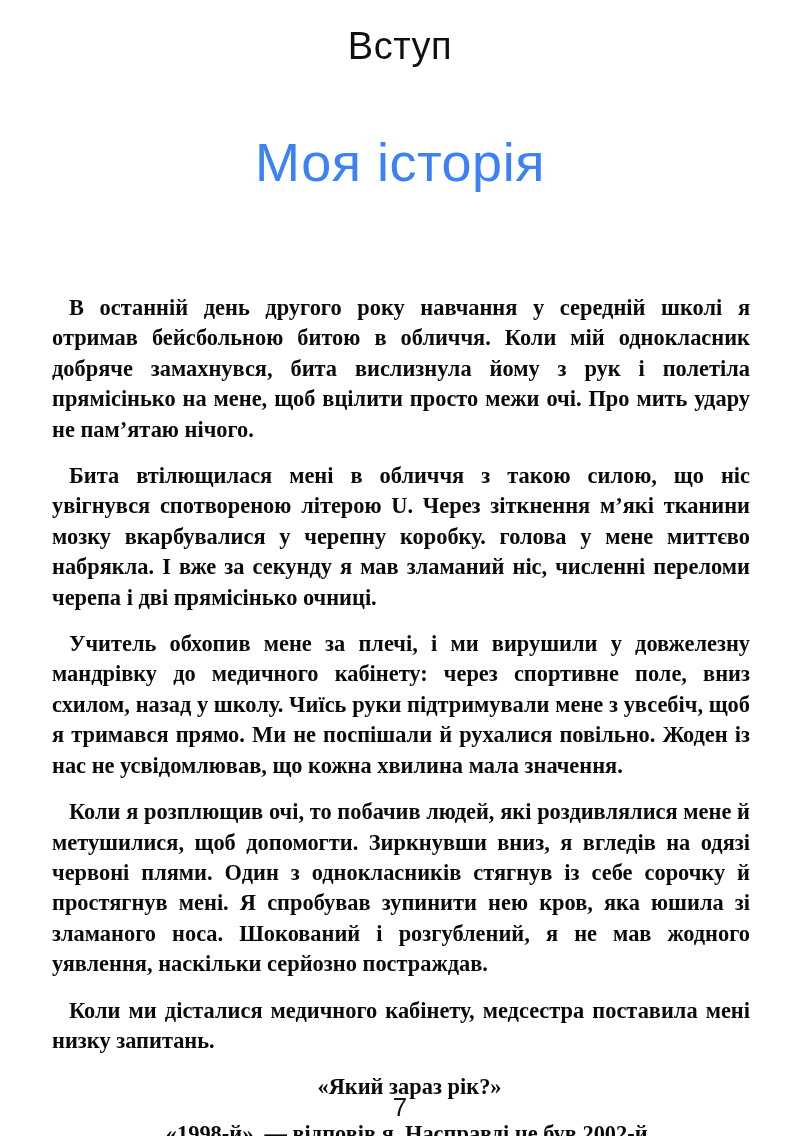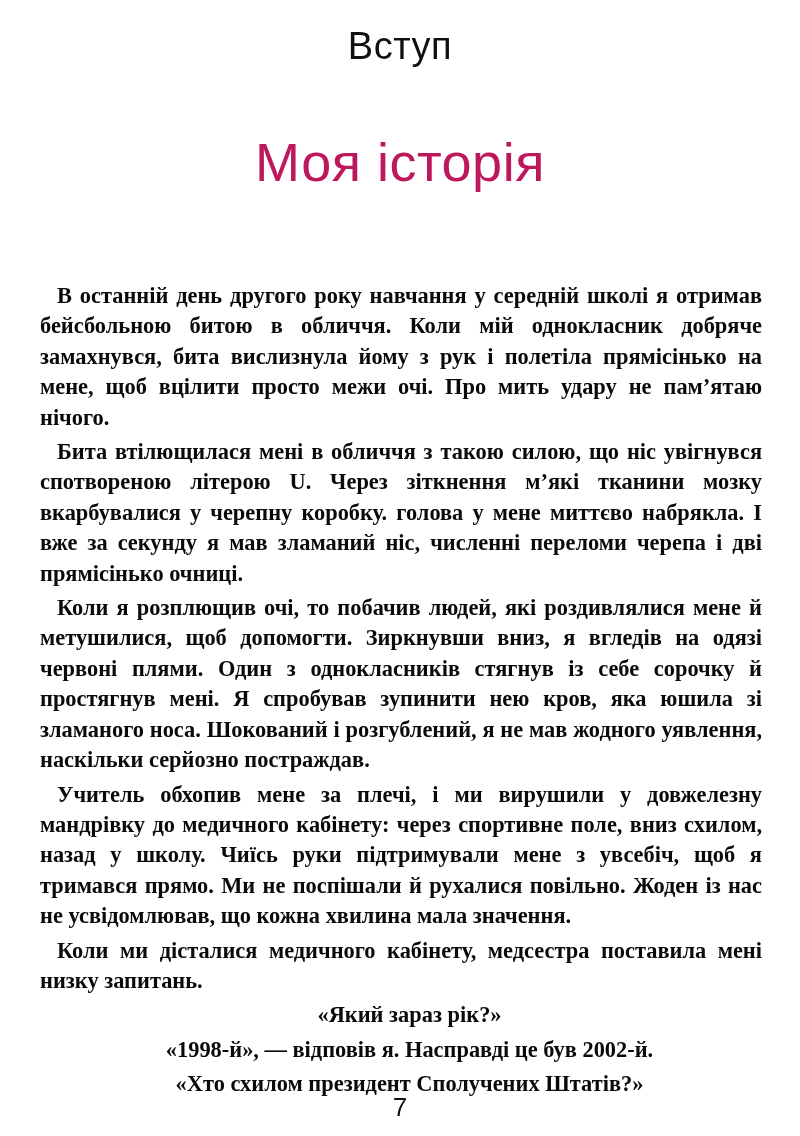--- a/index.html
+++ b/index.html
@@ -37,42 +37,42 @@
   .chapter-title {
     position: absolute;
     top: 131px;
     left: 0;
     right: 0;
     text-align: center;
     font-family: "Liberation Sans", sans-serif;
     font-size: 54px;
     font-weight: 400;
     letter-spacing: 0.5px;
-    color: #be185d;
+    color: #3b82f6;
     line-height: 1.15;
   }
 
   
   .body-block {
     position: absolute;
     top: 277px;
     left: 36px;
     width: 730px;
     font-family: "Liberation Serif", "DejaVu Serif", serif;
     font-size: 22.4px;
     font-weight: 700;
     color: #0a0a0a;
     text-align: justify;
     text-justify: inter-word;
     line-height: 30.4px;
     -webkit-font-smoothing: none;
   }
 
   .body-block p {
-    margin: 4px;
+    margin: 16px;
     text-indent: 17px;
     text-align: justify;
   }
 
   
   .body-block p.dialogue {
     text-indent: 17px;
     text-align: center;
   }
 
@@ -95,22 +95,22 @@
 
 <div class="page">
 
   <div class="chapter-label">Вступ</div>
 
   <div class="chapter-title">Моя історія</div>
 
   <div class="body-block">
     <p>В останній день другого року навчання у середній школі я отримав бейсбольною битою в обличчя. Коли мій однокласник добряче замахнувся, бита вислизнула йому з рук і полетіла прямісінько на мене, щоб вцілити просто межи очі. Про мить удару не пам’ятаю нічого.</p>
     <p>Бита втілющилася мені в обличчя з такою силою, що ніс увігнувся спотвореною літерою U. Через зіткнення м’які тканини мозку вкарбувалися у черепну коробку. голова у мене миттєво набрякла. І вже за секунду я мав зламаний ніс, численні переломи черепа і дві прямісінько очниці.</p>
+    <p>Учитель обхопив мене за плечі, і ми вирушили у довжелезну мандрівку до медичного кабінету: через спортивне поле, вниз схилом, назад у школу. Чиїсь руки підтримували мене з увсебіч, щоб я тримався прямо. Ми не поспішали й рухалися повільно. Жоден із нас не усвідомлював, що кожна хвилина мала значення.</p>
     <p>Коли я розплющив очі, то побачив людей, які роздивлялися мене й метушилися, щоб допомогти. Зиркнувши вниз, я вгледів на одязі червоні плями. Один з однокласників стягнув із себе сорочку й простягнув мені. Я спробував зупинити нею кров, яка юшила зі зламаного носа. Шокований і розгублений, я не мав жодного уявлення, наскільки серйозно постраждав.</p>
-    <p>Учитель обхопив мене за плечі, і ми вирушили у довжелезну мандрівку до медичного кабінету: через спортивне поле, вниз схилом, назад у школу. Чиїсь руки підтримували мене з увсебіч, щоб я тримався прямо. Ми не поспішали й рухалися повільно. Жоден із нас не усвідомлював, що кожна хвилина мала значення.</p>
     <p>Коли ми дісталися медичного кабінету, медсестра поставила мені низку запитань.</p>
     <p class="dialogue">«Який зараз рік?»</p>
     <p class="dialogue">«1998-й», — відповів я. Насправді це був 2002-й.</p>
     <p class="dialogue">«Хто схилом президент Сполучених Штатів?»</p>
   </div>
 
   <div class="folio">7</div>
 
 </div>
 

